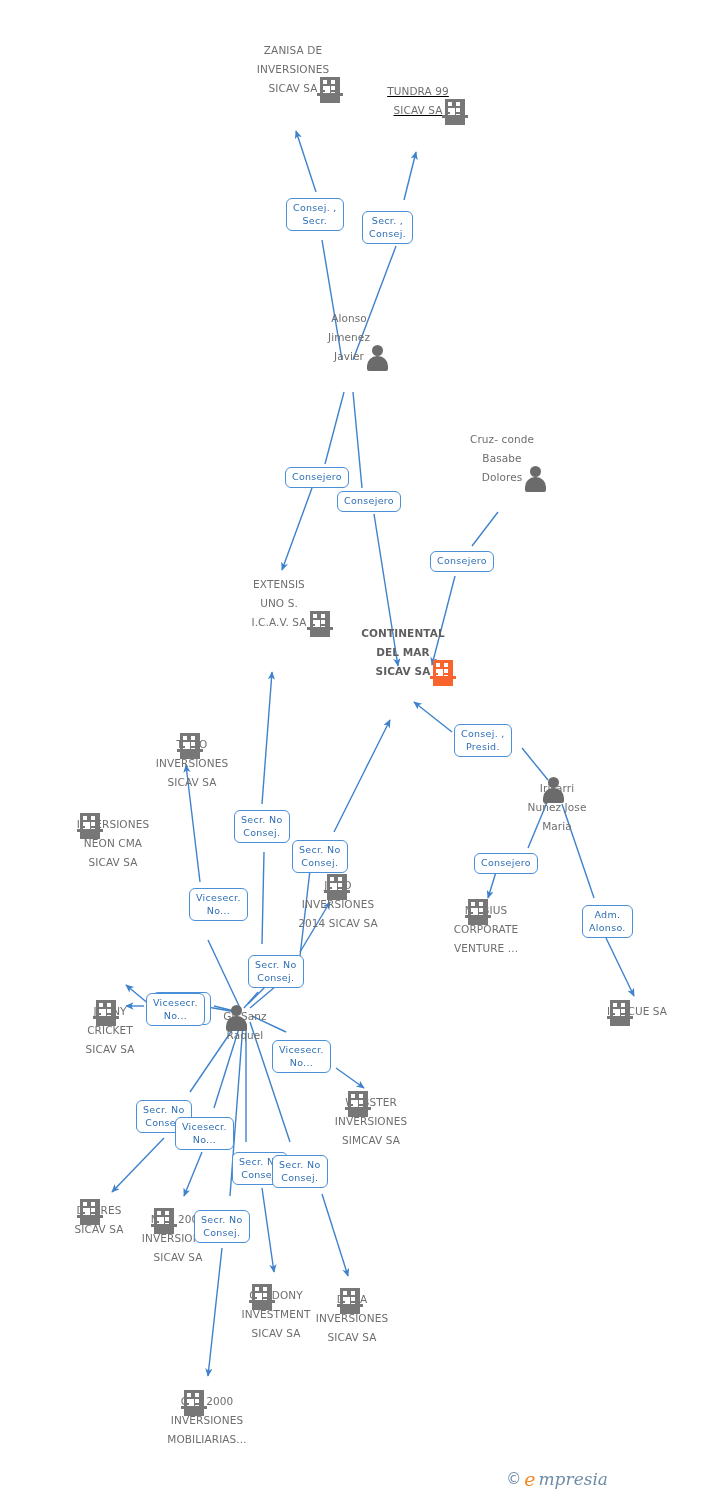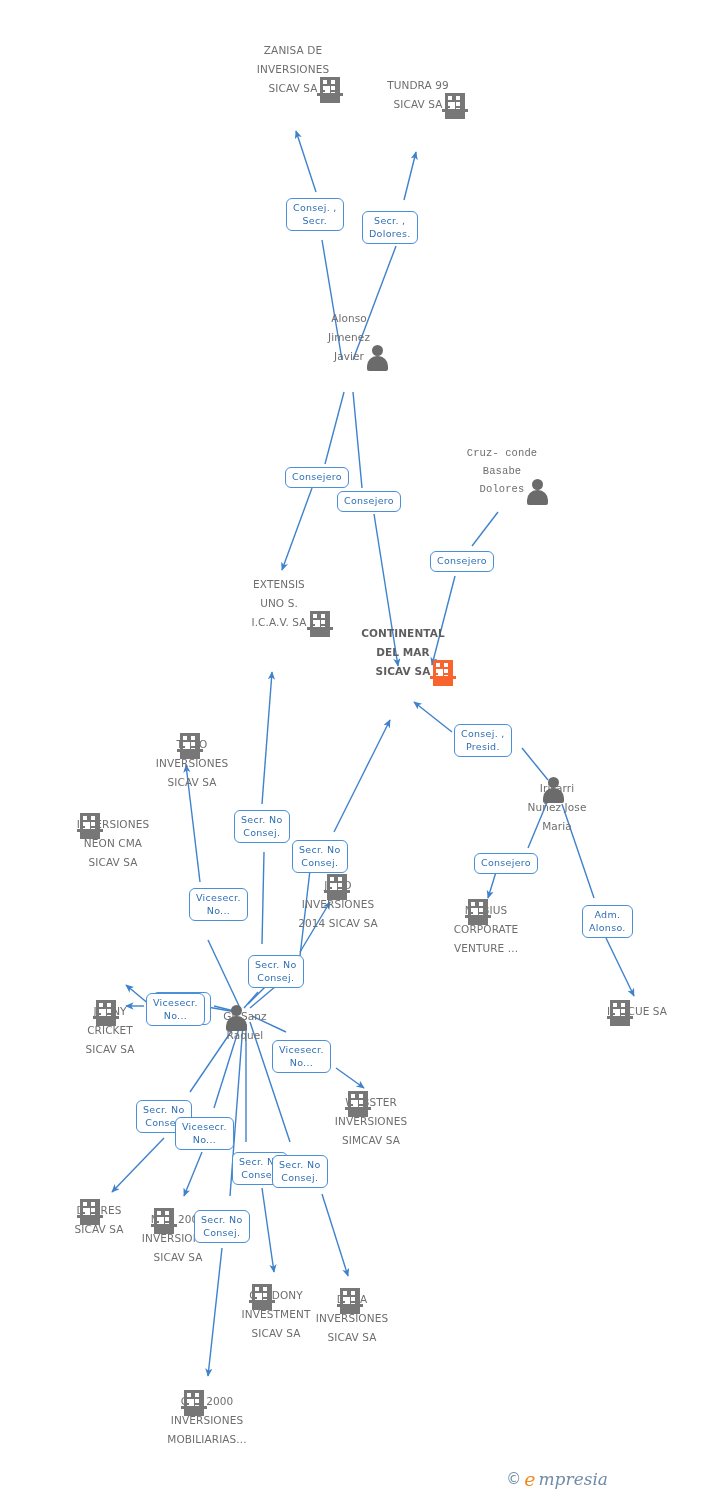--- a/index.html
+++ b/index.html
@@ -89,26 +89,26 @@
         <path d="M496 872 L 488 898" stroke="#3f82cc" stroke-width="1.4" fill="none" marker-end="url(#arrow)"></path>
         <path d="M562 804 L 594 898" stroke="#3f82cc" stroke-width="1.4" fill="none"></path>
         <path d="M606 938 L 634 996" stroke="#3f82cc" stroke-width="1.4" fill="none" marker-end="url(#arrow)"></path>
       </g>
   </svg>
 
   <div id="nodes">
       <div class="node company" style="width: 150px; left: 218px; top: 39px;"><span class="lbl">ZANISA DE
 INVERSIONES
 SICAV SA</span><span class="bld"><span class="body"></span><i style="left:6px;top:3px"></i><i style="left:14px;top:3px"></i><i style="left:6px;top:9px"></i><i style="left:14px;top:9px"></i><i style="left:6px;top:15px"></i><i style="left:14px;top:15px"></i><i class="door"></i><span class="base"></span></span></div>
-      <div class="node company" style="width: 150px; left: 343px; top: 74px;"><span class="lbl">TUNDRA 99
+      <div class="node company" style="width: 150px; left: 343px; top: 80px; text-decoration: underline;"><span class="lbl">TUNDRA 99
 SICAV SA</span><span class="bld"><span class="body"></span><i style="left:6px;top:3px"></i><i style="left:14px;top:3px"></i><i style="left:6px;top:9px"></i><i style="left:14px;top:9px"></i><i style="left:6px;top:15px"></i><i style="left:14px;top:15px"></i><i class="door"></i><span class="base"></span></span></div>
       <div class="node person" style="width: 150px; left: 274px; top: 307px;"><span class="lbl">Alonso
 Jimenez
 Javier</span><span class="per"><span class="head"></span><span class="torso"></span></span></div>
-      <div class="node person" style="width: 150px; left: 427px; top: 443px; font-family: Liberation Mono, monospace;"><span class="lbl">Cruz- conde
+      <div class="node person" style="width: 150px; left: 427px; top: 428px;"><span class="lbl">Cruz- conde
 Basabe
 Dolores</span><span class="per"><span class="head"></span><span class="torso"></span></span></div>
       <div class="node company" style="width: 150px; left: 204px; top: 573px;"><span class="lbl">EXTENSIS
 UNO S.
 I.C.A.V. SA</span><span class="bld"><span class="body"></span><i style="left:6px;top:3px"></i><i style="left:14px;top:3px"></i><i style="left:6px;top:9px"></i><i style="left:14px;top:9px"></i><i style="left:6px;top:15px"></i><i style="left:14px;top:15px"></i><i class="door"></i><span class="base"></span></span></div>
       <div class="node focus" style="width: 150px; left: 328px; top: 622px;"><span class="lbl">CONTINENTAL
 DEL MAR
 SICAV SA</span><span class="bld orange"><span class="body"></span><i style="left:6px;top:3px"></i><i style="left:14px;top:3px"></i><i style="left:6px;top:9px"></i><i style="left:14px;top:9px"></i><i style="left:6px;top:15px"></i><i style="left:14px;top:15px"></i><i class="door"></i><span class="base"></span></span></div>
       <div class="node company" style="width: 150px; left: 117px; top: 733px;"><span class="bld"><span class="body"></span><i style="left:6px;top:3px"></i><i style="left:14px;top:3px"></i><i style="left:6px;top:9px"></i><i style="left:14px;top:9px"></i><i style="left:6px;top:15px"></i><i style="left:14px;top:15px"></i><i class="door"></i><span class="base"></span></span><span class="lbl">TUGO
 INVERSIONES
@@ -146,21 +146,21 @@
 INVERSIONES
 SICAV SA</span></div>
       <div class="node company" style="width: 150px; left: 132px; top: 1390px;"><span class="bld"><span class="body"></span><i style="left:6px;top:3px"></i><i style="left:14px;top:3px"></i><i style="left:6px;top:9px"></i><i style="left:14px;top:9px"></i><i style="left:6px;top:15px"></i><i style="left:14px;top:15px"></i><i class="door"></i><span class="base"></span></span><span class="lbl">CAR 2000
 INVERSIONES
 MOBILIARIAS...</span></div>
     </div>
   <div id="badges">
       <div class="badge" style="left: 286px; top: 198px;">Consej. ,
 Secr.</div>
       <div class="badge" style="left: 362px; top: 211px;">Secr. ,
-Dolores.</div>
+Consej.</div>
       <div class="badge" style="left: 285px; top: 467px;">Consejero</div>
       <div class="badge" style="left: 337px; top: 491px;">Consejero</div>
       <div class="badge" style="left: 430px; top: 551px;">Consejero</div>
       <div class="badge" style="left: 189px; top: 888px;">Vicesecr.
 No...</div>
       <div class="badge" style="left: 152px; top: 992px;">Vicesecr.
 No...</div>
       <div class="badge" style="left: 234px; top: 810px;">Secr. No
 Consej.</div>
       <div class="badge" style="left: 292px; top: 840px;">Secr. No

